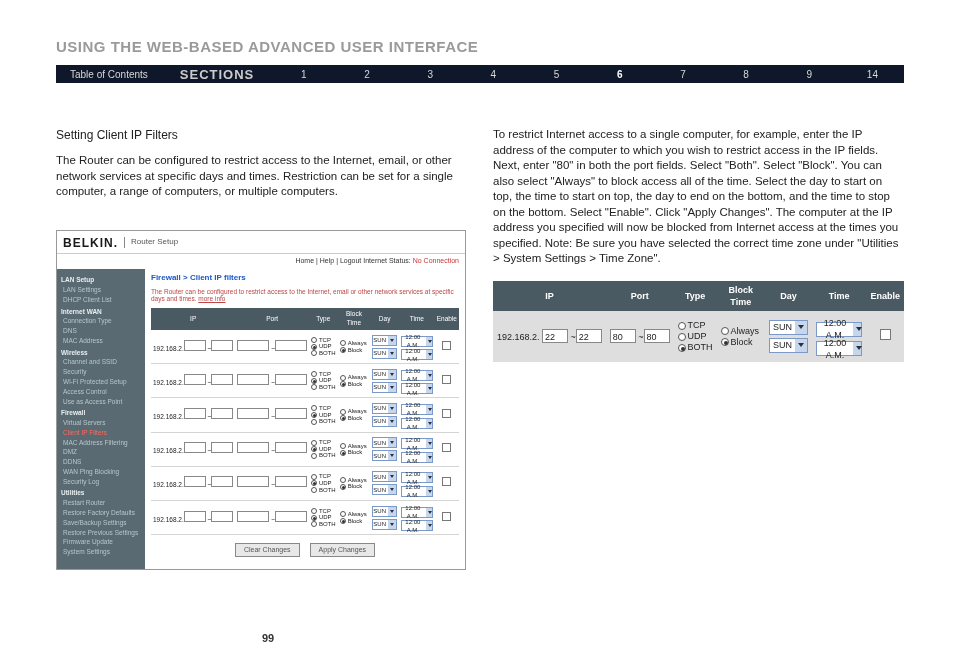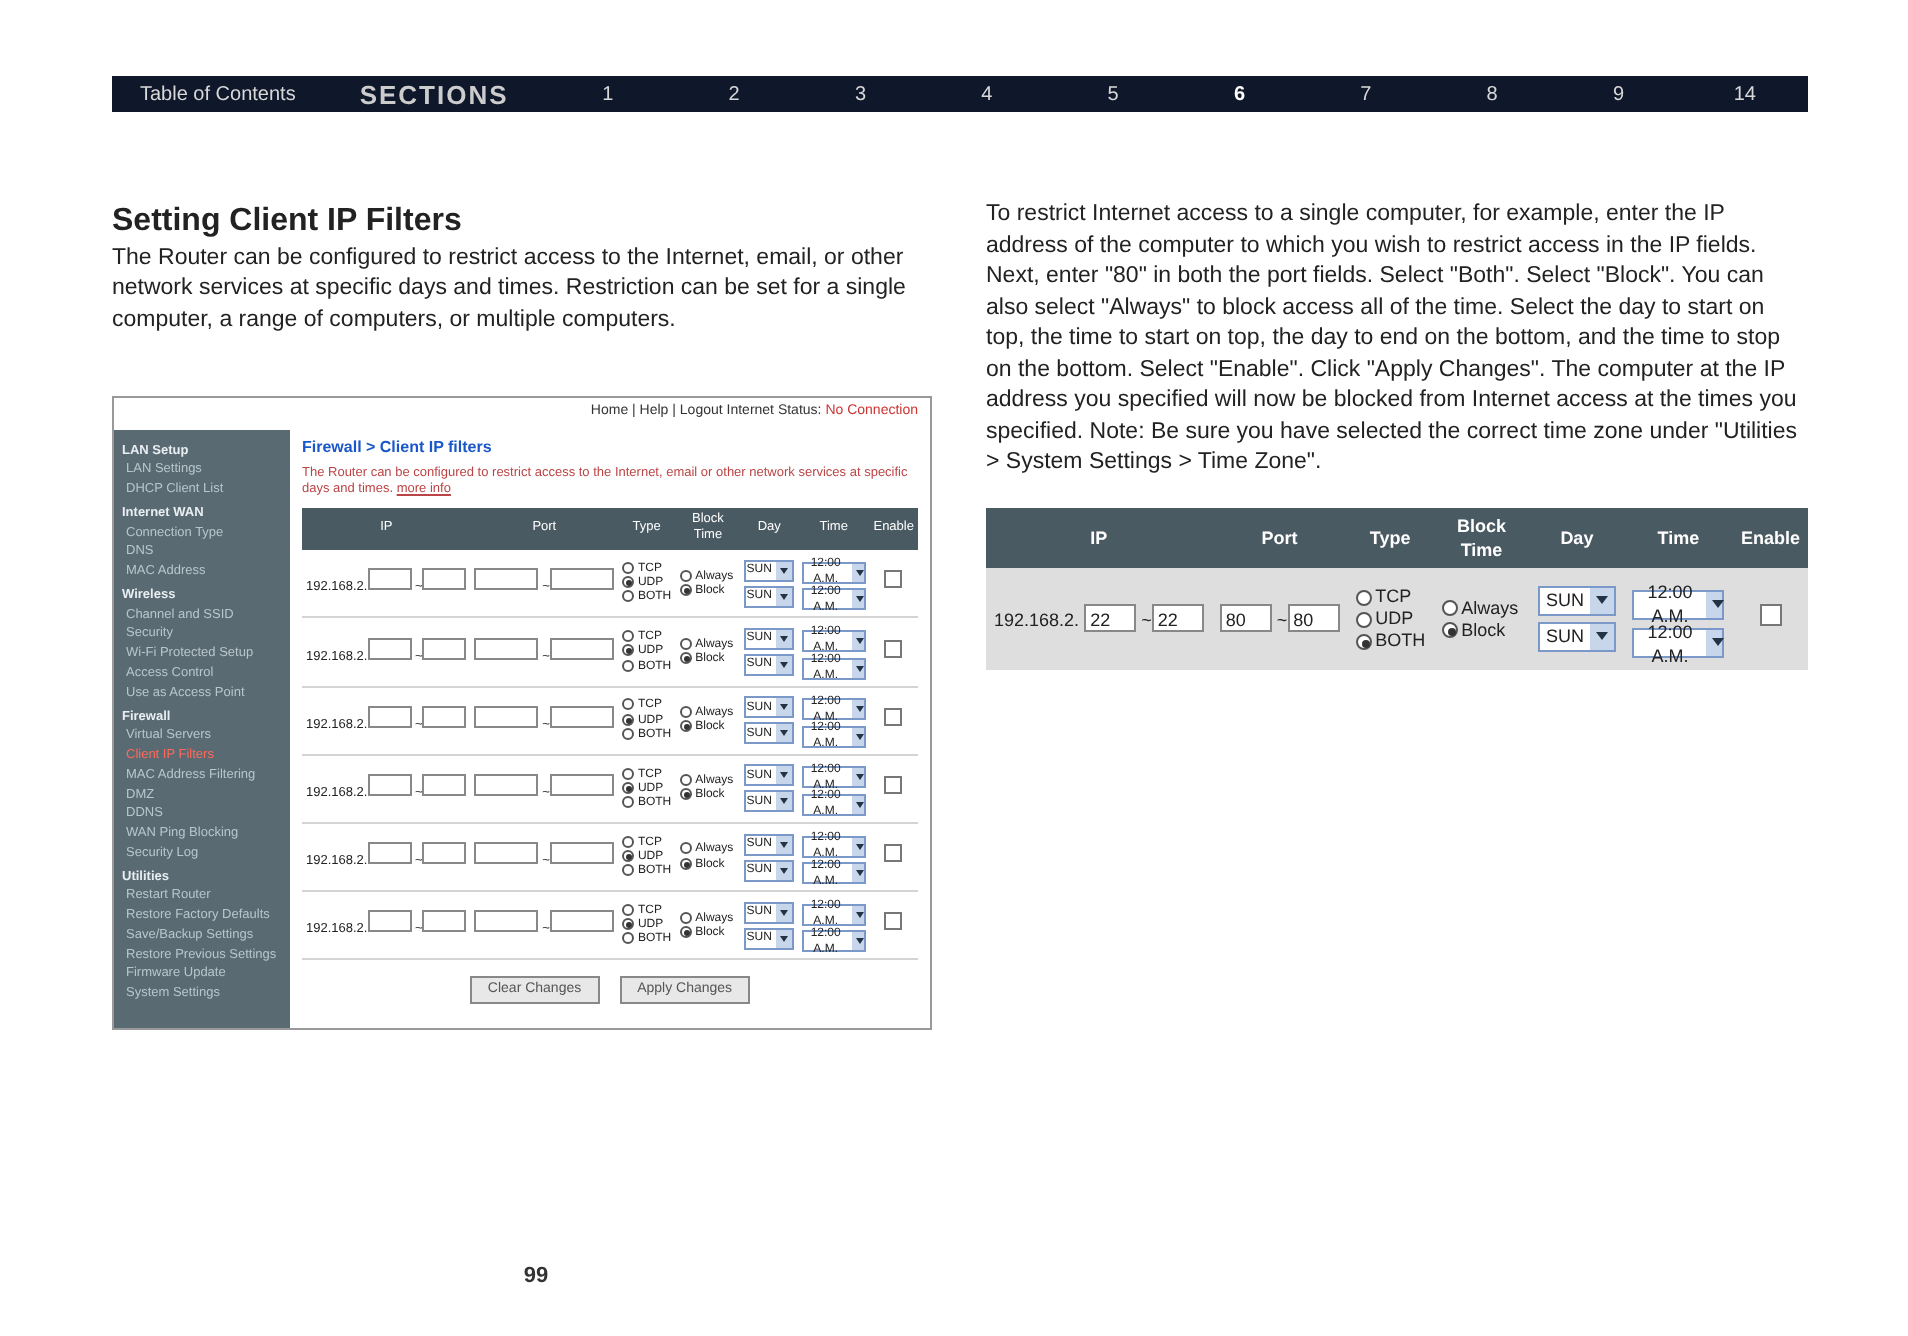--- a/index.html
+++ b/index.html
@@ -54,22 +54,23 @@
     gap: 26px;
     margin-top: 44px;
   }
   .col-left, .col-right {
     width: 50%;
     font-size: 11.5px;
     line-height: 1.35;
     color: #222;
   }
   .subhead {
-    font-weight: bold;
-    font-size: 16px;
+    font-weight: normal;
+    font-size: 12px;
+    margin-bottom: 10px;
   }
   .para {
     margin-bottom: 8px;
   }
   
   .router-shot {
     margin-top: 30px;
     width: 410px;
     border: 1px solid #999;
     font-size: 7px;
@@ -343,20 +344,21 @@
     color: #333;
     font-weight: bold;
     font-size: 11px;
   }
   .footer .spacer { flex: 1; }
 </style>
 </head>
 <body>
 
 <div class="page">
+  <h1 class="page-title">USING THE WEB-BASED ADVANCED USER INTERFACE</h1>
 
   <div class="section-nav">
     <span class="toc">Table of Contents</span>
     <span class="sections-label">SECTIONS</span>
     <span class="num">1</span>
     <span class="num">2</span>
     <span class="num">3</span>
     <span class="num">4</span>
     <span class="num">5</span>
     <span class="num active">6</span>
@@ -365,20 +367,24 @@
     <span class="num">9</span>
     <span class="num">14</span>
   </div>
 
   <div class="body-cols">
     <div class="col-left">
       <div class="subhead">Setting Client IP Filters</div>
       <div class="para">The Router can be configured to restrict access to the Internet, email, or other network services at specific days and times. Restriction can be set for a single computer, a range of computers, or multiple computers.</div>
 
       <div class="router-shot">
+        <div class="router-header">
+          <span class="brand">BELKIN.</span>
+          <span class="brand-sub">Router Setup</span>
+        </div>
         <div class="router-topbar">
           <span>Home | Help | Logout  Internet Status:</span>
           <span class="noconn">No Connection</span>
         </div>
         <div class="router-body">
           <div class="sidebar">
             <div class="grp">LAN Setup</div>
             <div class="itm">LAN Settings</div>
             <div class="itm">DHCP Client List</div>
             <div class="grp">Internet WAN</div>

